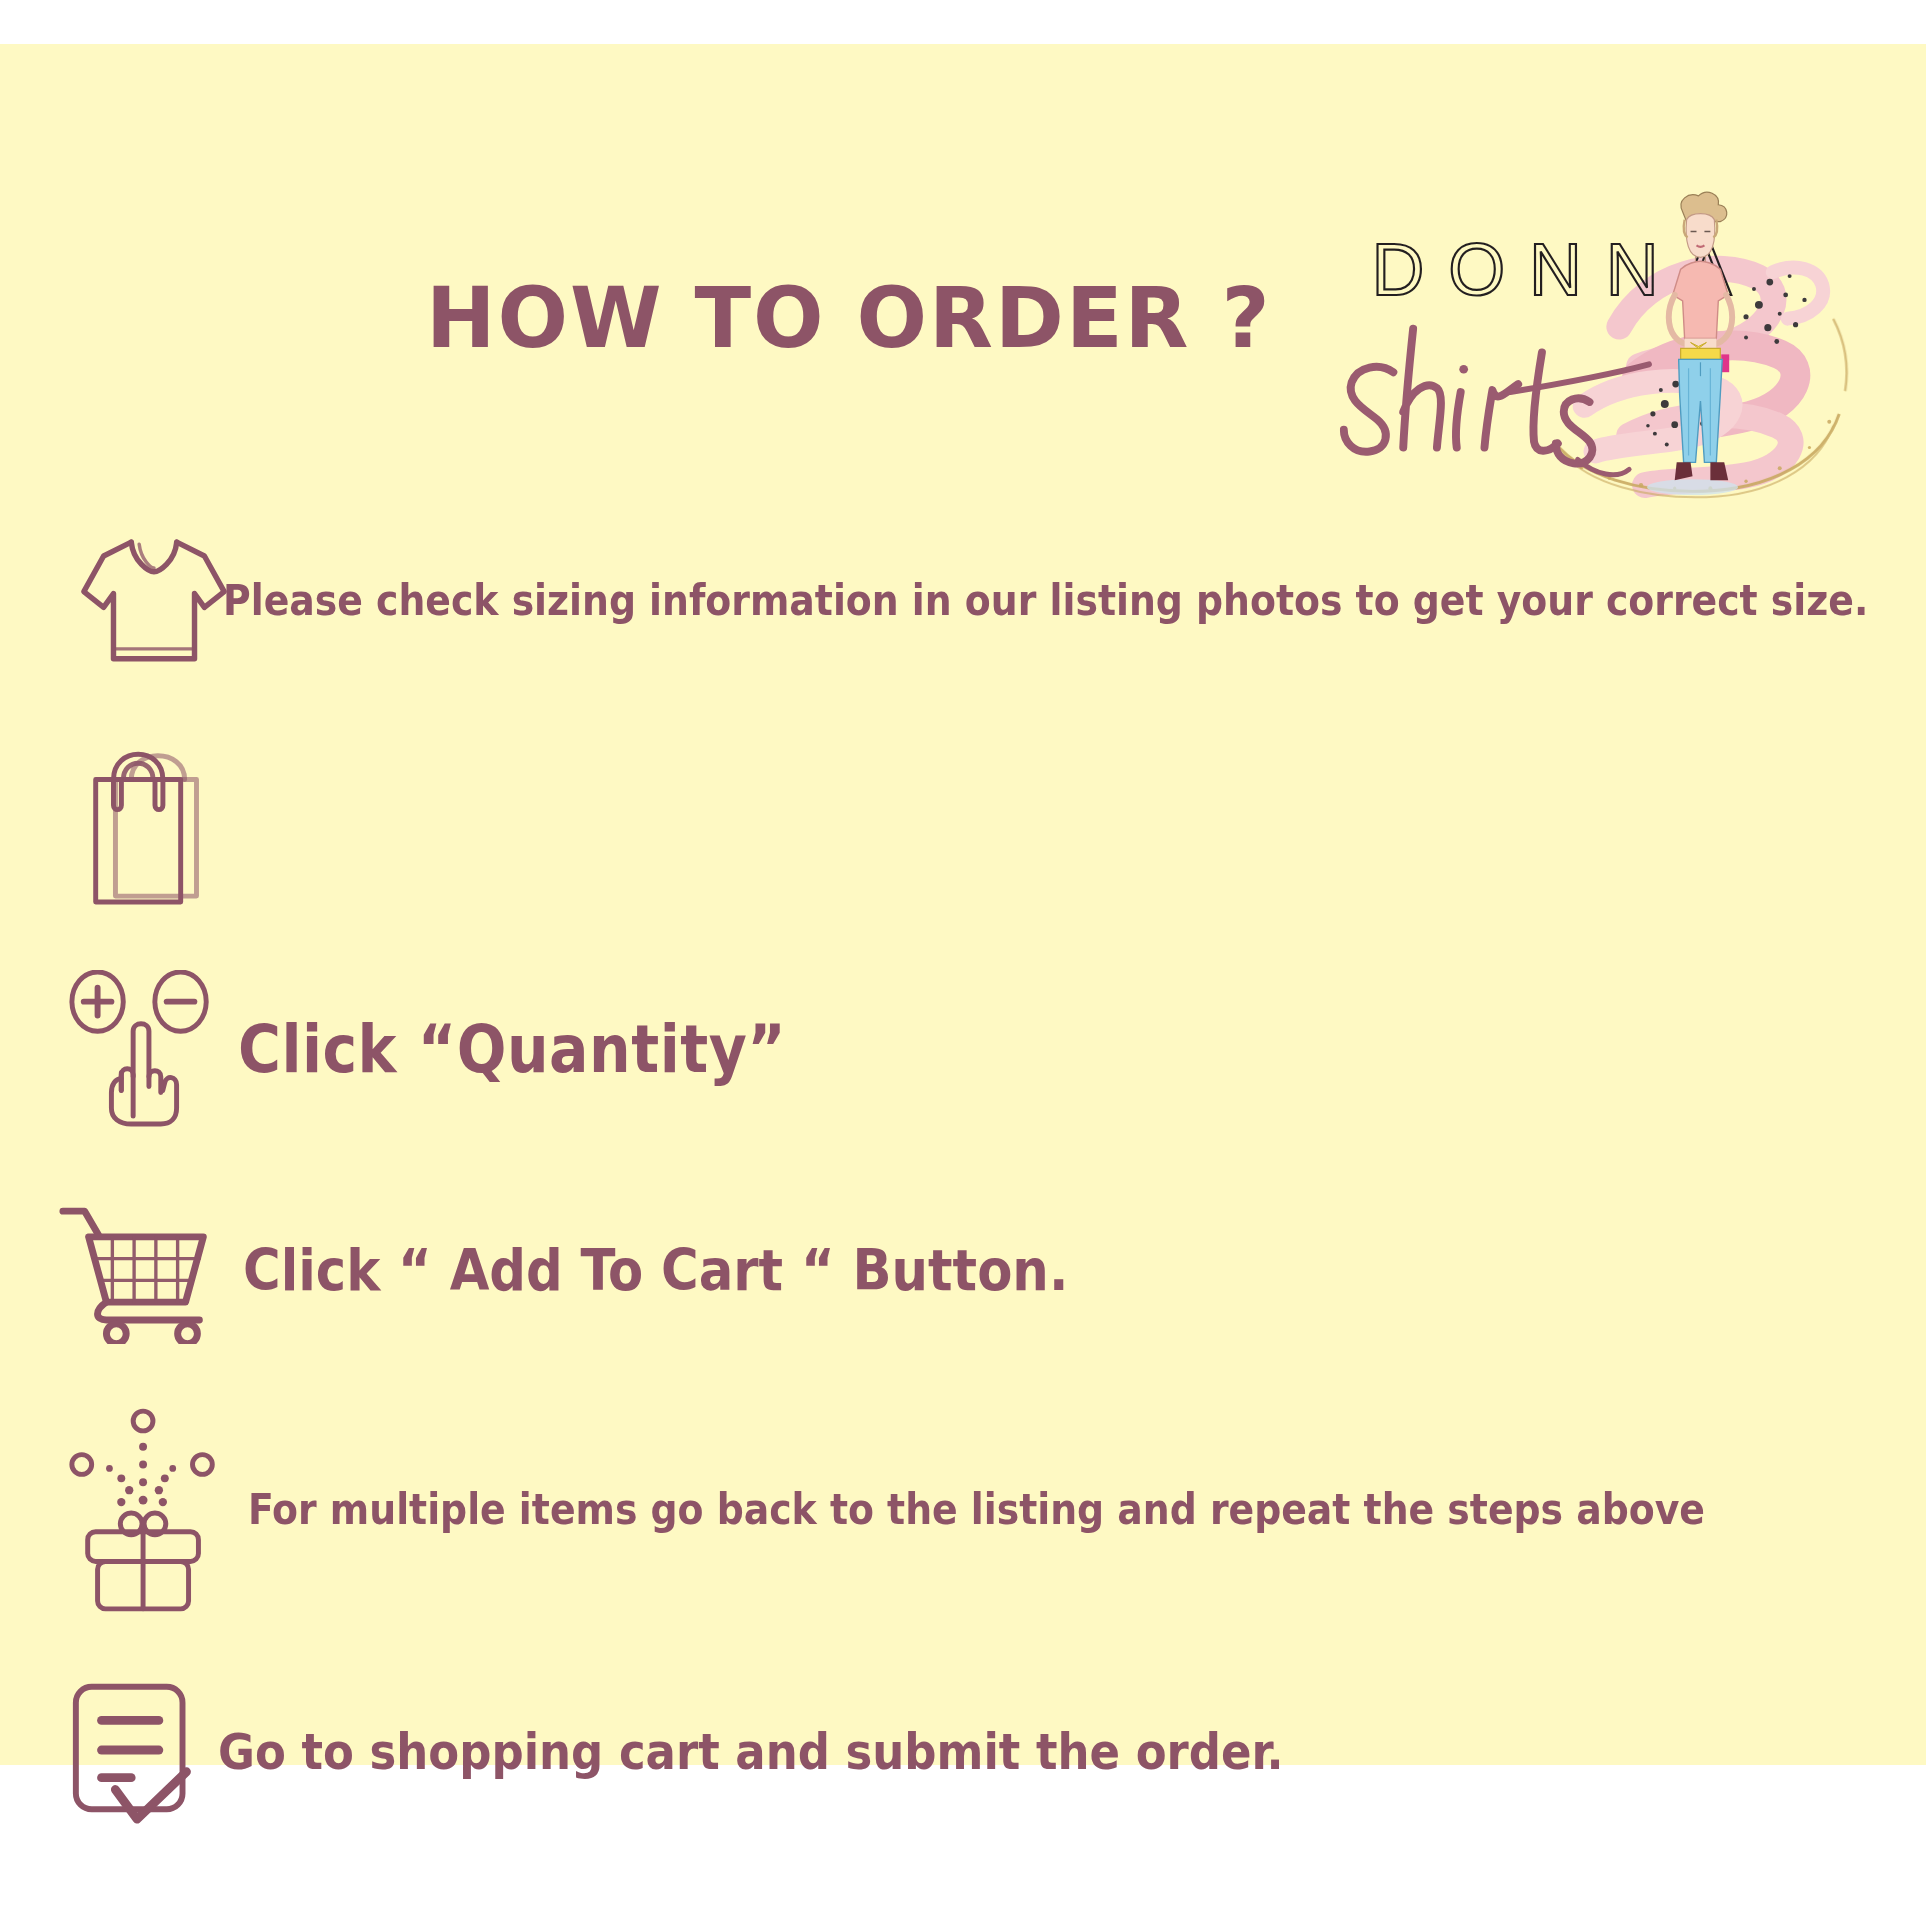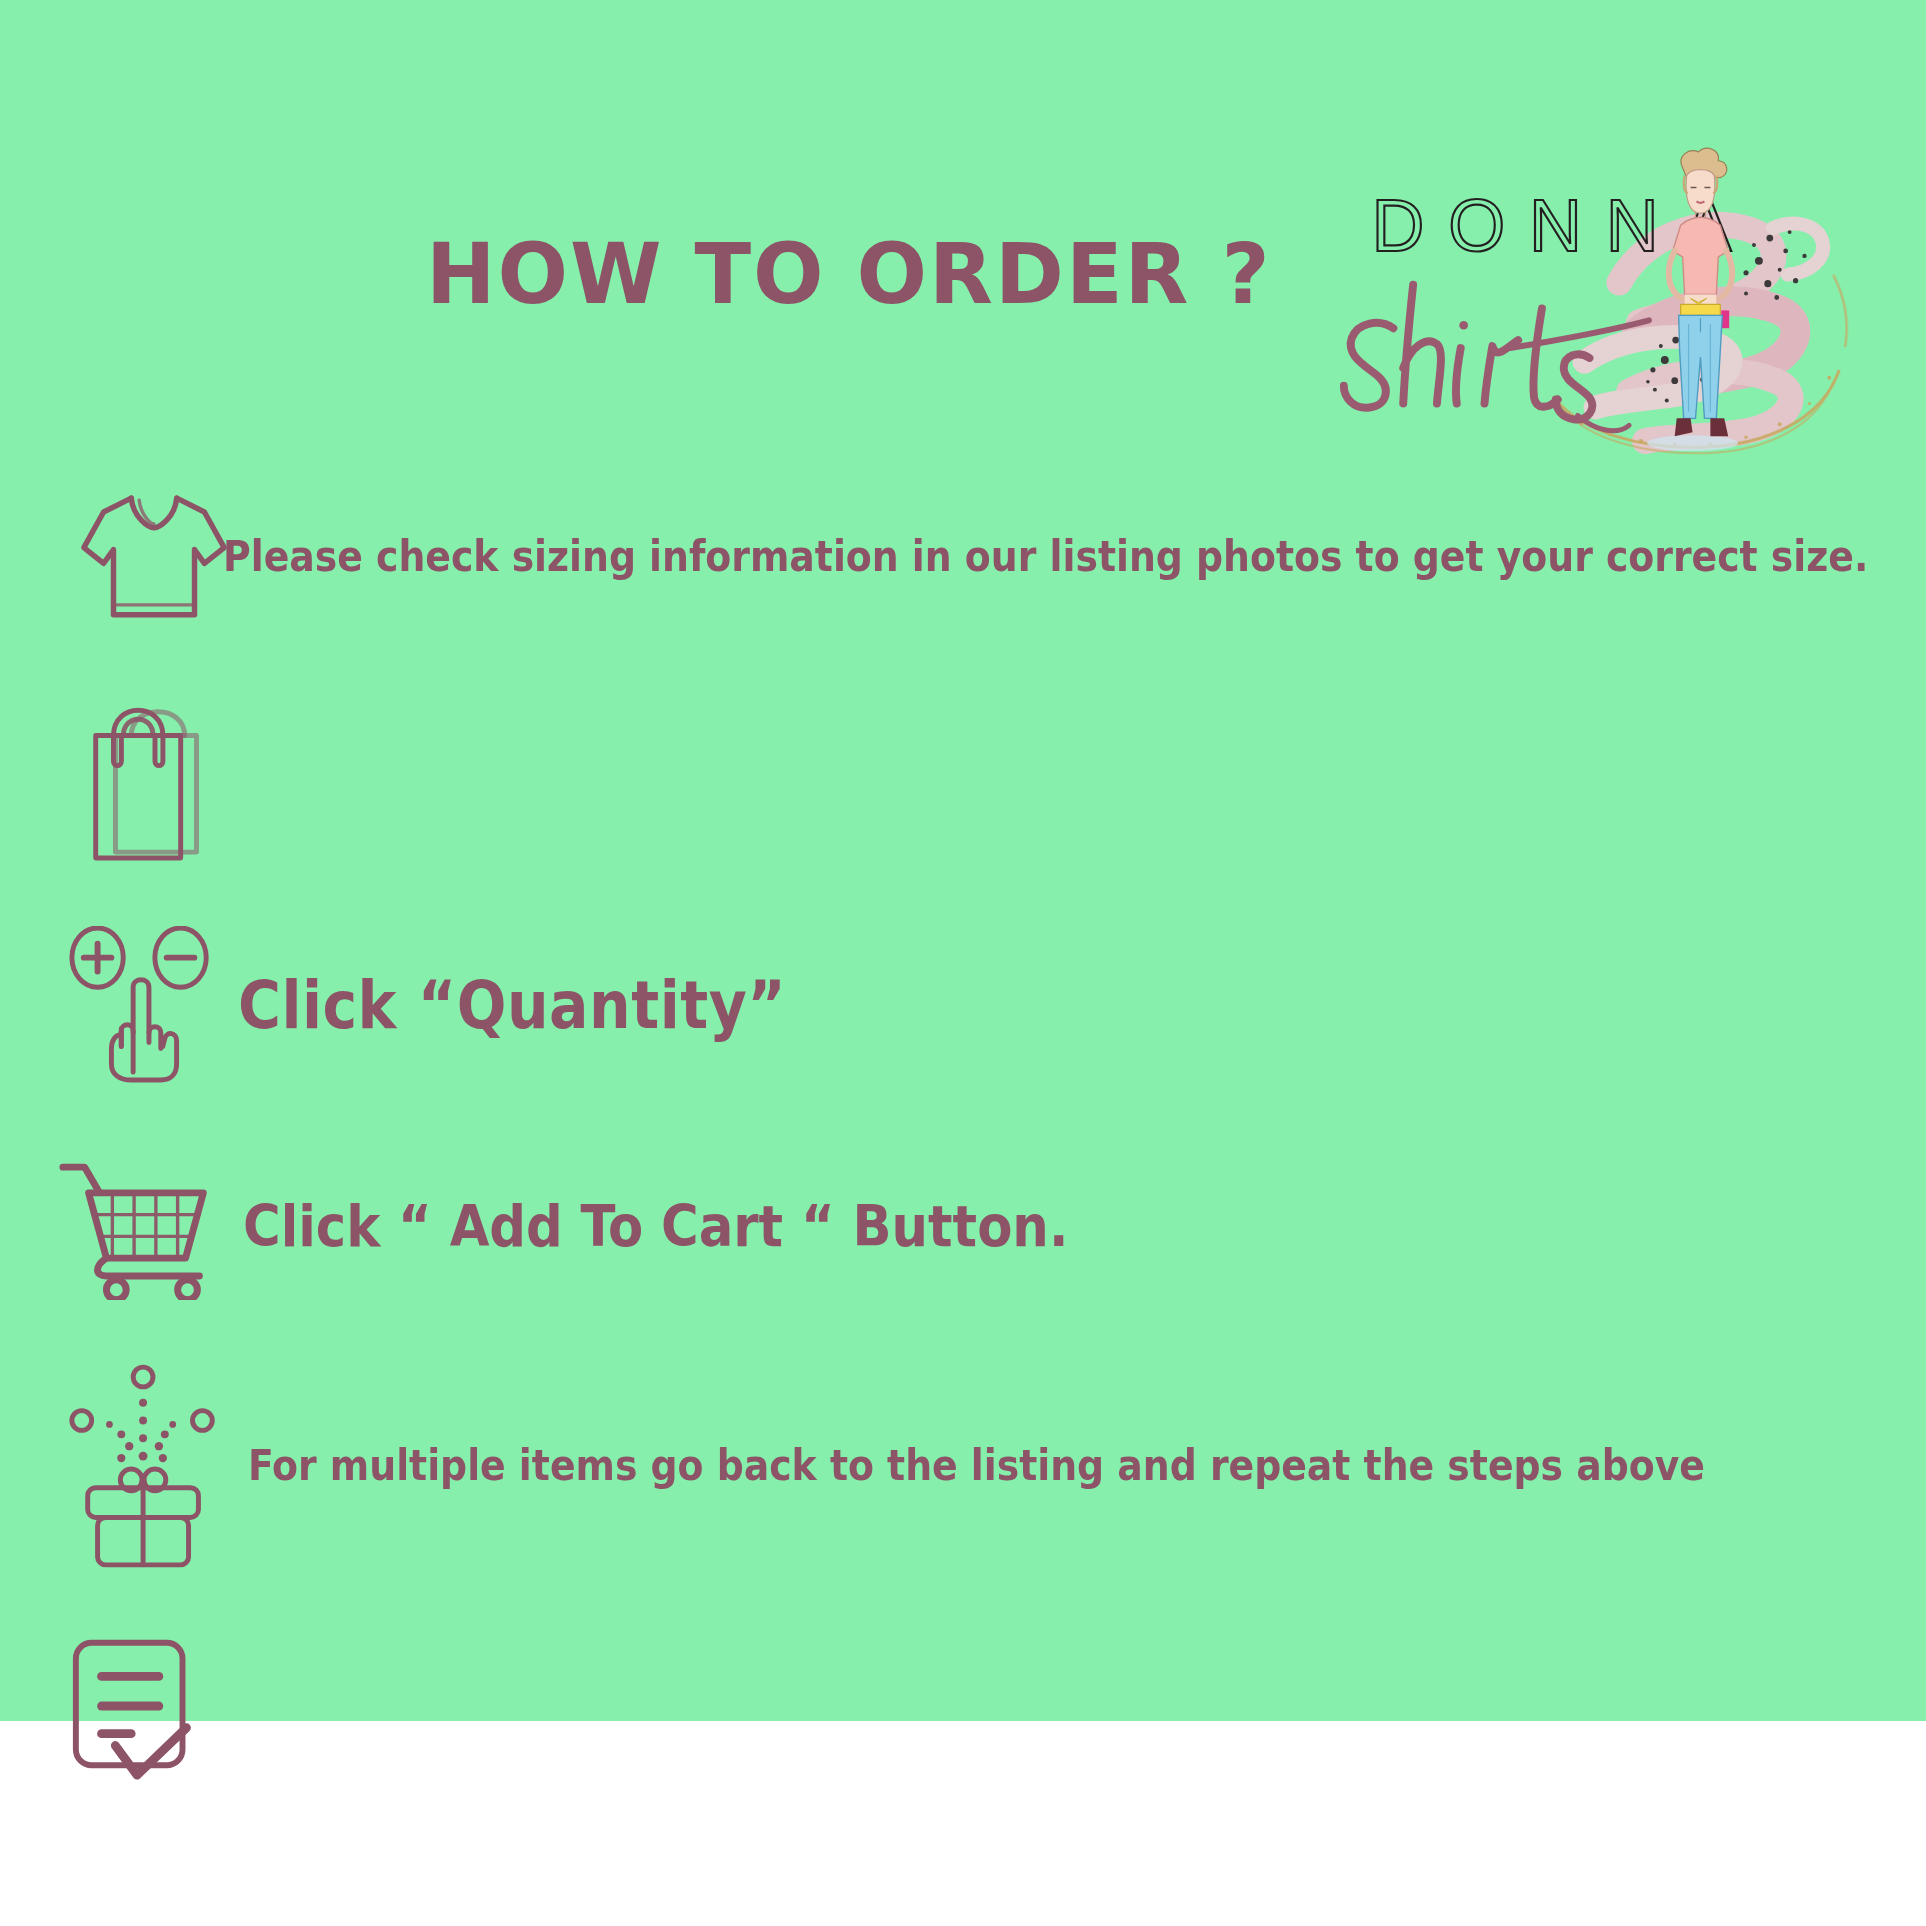--- a/index.html
+++ b/index.html
@@ -12,22 +12,23 @@
     height: 1927px;
     font-family: "Liberation Sans", sans-serif;
     -webkit-font-smoothing: antialiased;
     overflow: hidden;
   }
 
   .page {
     position: relative;
     width: 1927px;
     height: 1721px;
-    background: #86efac;
+    background: #fef9c3;
     box-sizing: border-box;
+    margin-top: 44px;
   }
 
   
   .header {
     position: absolute;
     top: 0;
     left: 0;
     width: 1927px;
     height: 465px;
   }
@@ -357,17 +358,18 @@
       <div class="step-icon">
         <svg width="168" height="158" viewBox="0 0 170 160" fill="none" stroke="#8d5467" stroke-width="6" stroke-linejoin="round" stroke-linecap="round">
           <rect x="16" y="14" width="108" height="124" rx="16"></rect>
           <path d="M42 48 L100 48" stroke-width="9"></path>
           <path d="M42 78 L100 78" stroke-width="9"></path>
           <path d="M42 106 L72 106" stroke-width="9"></path>
 
           <path d="M56 118 L78 148 L128 100" stroke-width="9"></path>
         </svg>
       </div>
+      <div class="step-text">Go to shopping cart and submit the order.</div>
     </div>
 
   </div>
 </div>
 
 
 </body></html>

